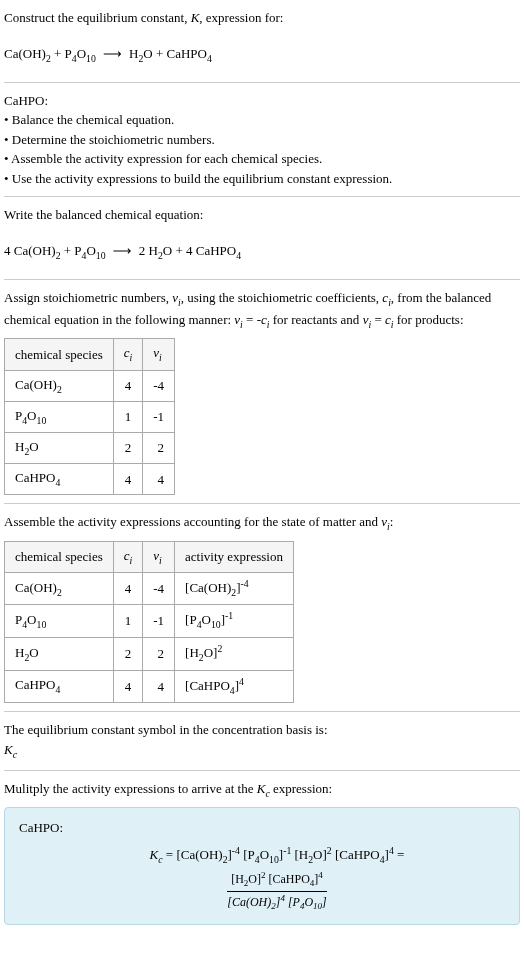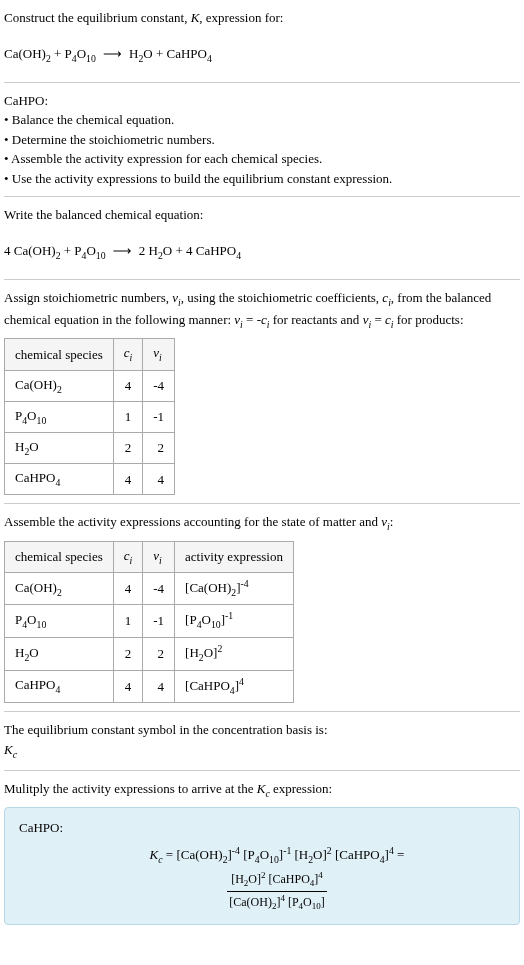--- a/index.html
+++ b/index.html
@@ -81,20 +81,21 @@
       align-items: center;
       vertical-align: middle;
       font-size: 12px;
     }
     .fraction .num {
       border-bottom: 1px solid #000;
       padding: 0 4px;
     }
     .fraction .den {
       padding: 0 4px;
+      font-style: italic;
     }
     .arrow {
       display: inline-block;
       margin: 0 4px;
     }
     .indent {
       padding-left: 30px;
       flex-direction: column;
     }
   </style>

